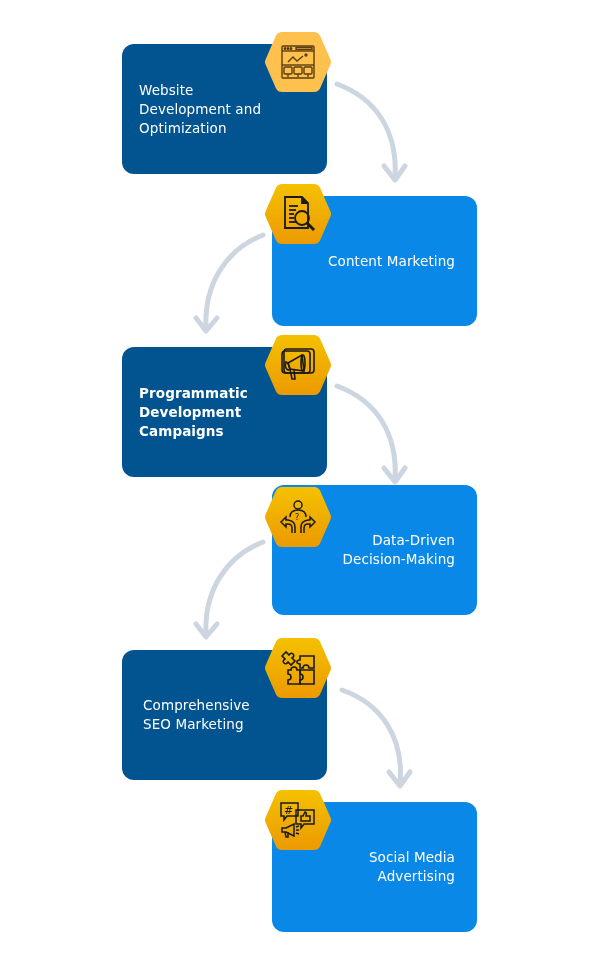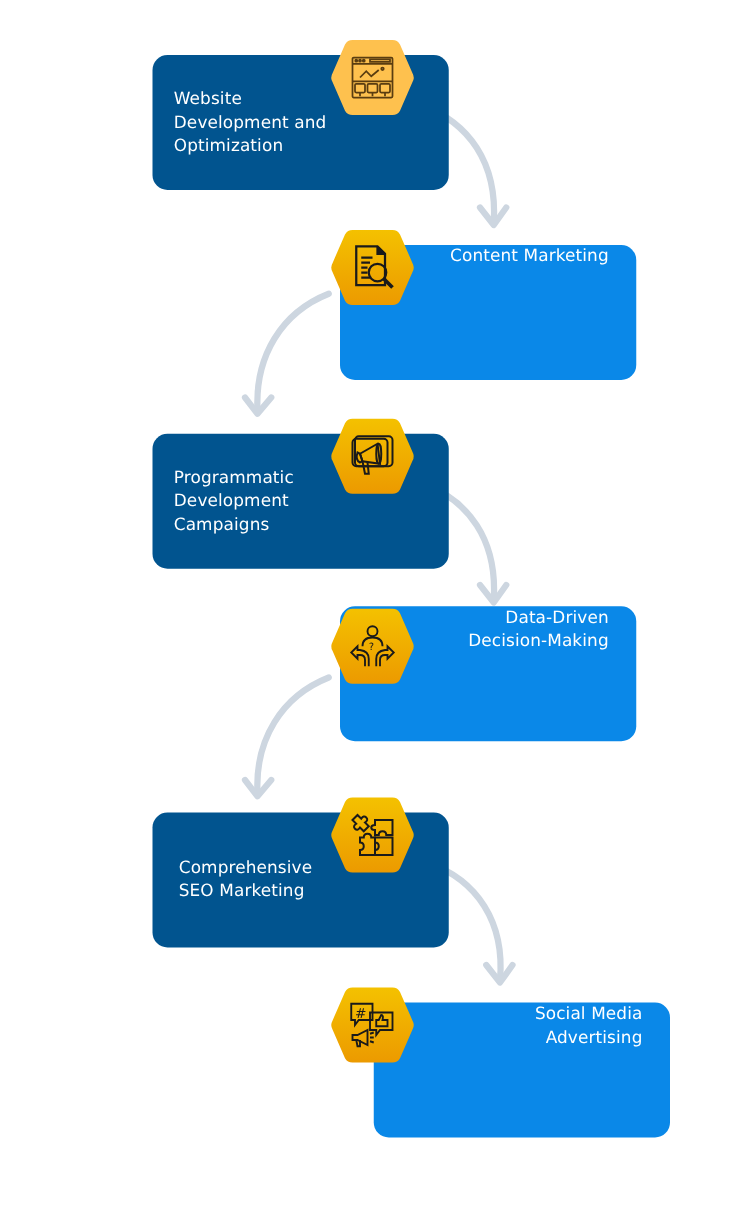--- a/index.html
+++ b/index.html
@@ -1,24 +1,24 @@
 <!DOCTYPE html>
 <html><head>
 <meta charset="utf-8">
 <style>
   html, body { margin:0; padding:0; background:#ffffff; }
   body { width:600px; height:980px; position:relative; overflow:hidden;
          font-family:"DejaVu Sans", sans-serif; }
-  .step { position:absolute; width:205px; height:108px; border-radius:12px;padding-left:32px; }
+  .step { position:absolute; width:205px; height:130px; border-radius:12px; }
   .step.dark { left:122px; background:#01548f; }
   .step.light { left:272px; background:#0a88e8; }
   .label { position:absolute; color:#ffffff; font-size:13.5px; line-height:19px;
            letter-spacing:0.1px; }
   .step.dark .label { left:17px; top:0; bottom:0; display:flex; align-items:center; padding-right:36px; }
-  .step.light .label { right:22px; top:0; bottom:0; display:flex; text-align:right; justify-content:flex-end; padding-left:40px; }
+  .step.light .label { right:22px; top:0; bottom:0; display:flex; align-items:center; text-align:right; justify-content:flex-end; padding-left:40px; }
   .label span { display:block; }
   .hex { position:absolute; width:68px; height:64px; }
   .hex svg { position:absolute; left:0; top:0; width:68px; height:64px; }
   .hex .ico { position:absolute; left:14px; top:12px; width:40px; height:40px; }
   .arrows { position:absolute; left:0; top:0; width:600px; height:980px; }
 </style>
 </head>
 <body>
 
 <svg class="arrows" viewBox="0 0 600 980">
@@ -101,21 +101,21 @@
     <line x1="11" y1="12" x2="20" y2="12"></line>
       <line x1="11" y1="16" x2="18" y2="16"></line>
       <line x1="11" y1="20" x2="16" y2="20"></line>
       <line x1="11" y1="24" x2="16" y2="24"></line>
       <line x1="11" y1="28" x2="18" y2="28"></line>
     <circle cx="24" cy="24" r="7"></circle>
     <line x1="29" y1="29" x2="36" y2="36" stroke-width="3"></line>
   </svg>
 </div>
 
-<div class="step dark" style="top:347px;">
+<div class="step dark" style="top:347px;font-weight:bold;">
   <div class="label">
     <div>
       <span>Programmatic</span>
       <span>Development</span>
       <span>Campaigns</span>
     </div>
   </div>
 </div>
 <div class="hex" style="left:264px; top:333px;">
   <svg viewBox="0 0 68 64">
@@ -183,21 +183,21 @@
       <path d="M18 2 L50 2 Q54 2 56 5.5 L66 28.5 Q68 32 66 35.5 L56 58.5 Q54 62 50 62 L18 62 Q14 62 12 58.5 L2 35.5 Q0 32 2 28.5 L12 5.5 Q14 2 18 2 Z" fill="url(#hg5)"></path>
     </svg>
   <svg class="ico" viewBox="0 0 40 40" fill="none" stroke="#1a1a1a" stroke-width="1.6">
     <path d="M4 8 L8 4 L11 7 Q13 4 15 6 Q17 8 14 10 L17 13 L13 17 L10 14 Q8 17 6 15 Q4 13 7 11 Z"></path>
     <path d="M22 8 L36 8 L36 20 L31 20 Q31 17 28 17 Q25 17 25 20 L22 20 L22 16 Q19 16 19 14 Q19 12 22 12 Z"></path>
     <path d="M10 22 L13 22 Q13 19 16 19 Q19 19 19 22 L22 22 L22 36 L10 36 L10 32 Q13 32 13 29 Q13 26 10 26 Z"></path>
     <path d="M22 22 L36 22 L36 36 L22 36 L22 32 Q25 32 25 29 Q25 26 22 26 Z"></path>
   </svg>
 </div>
 
-<div class="step light" style="top:802px;margin-left:27px;">
+<div class="step light" style="top:802px;">
   <div class="label">
     <div>
       <span>Social Media</span>
       <span>Advertising</span>
     </div>
   </div>
 </div>
 <div class="hex" style="left:264px; top:788px;">
   <svg viewBox="0 0 68 64">
       <defs>

